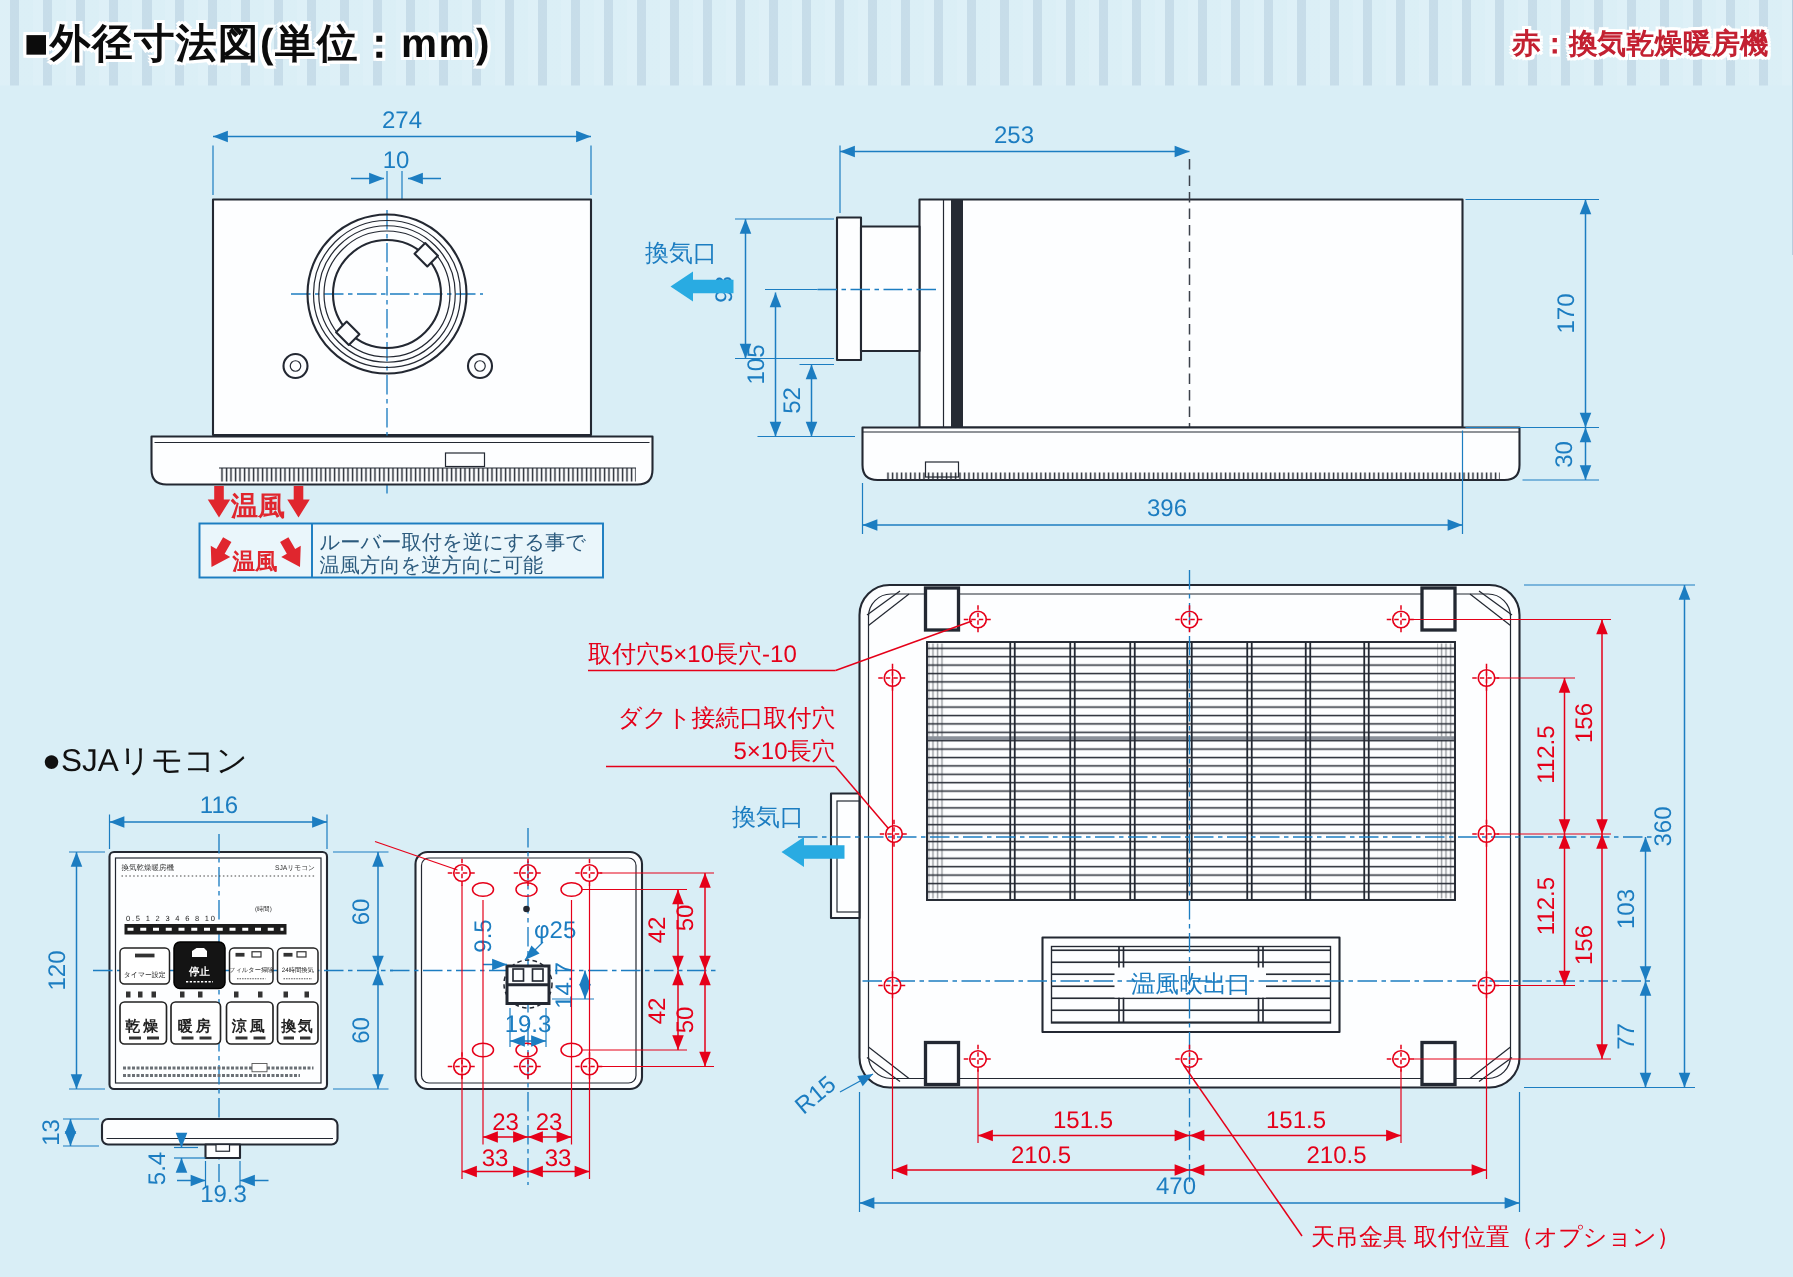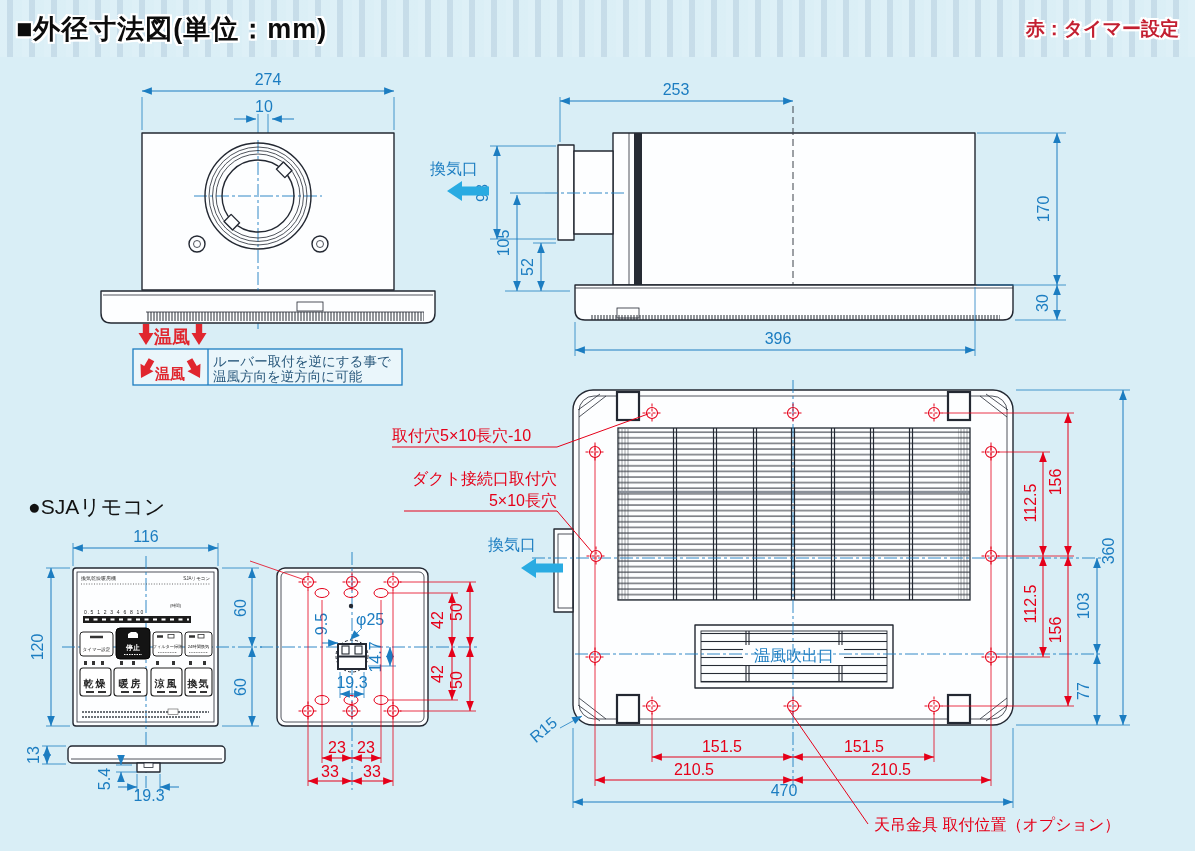--- a/index.html
+++ b/index.html
@@ -28,21 +28,21 @@
   .tr{fill:#e50019;font-size:16px;}
   .tm{text-anchor:middle;}
   .te{text-anchor:end;}
 </style>
 </head>
 <body>
 
 <div class="stage">
   <div class="hdr">
     <span class="ttl">■外径寸法図(単位：mm)</span>
-    <span class="lgd">赤：タイマー設定</span>
+    <span class="lgd">赤：換気乾燥暖房機</span>
   </div>
 
   <svg width="1195" height="851" viewBox="0 0 1195 851">
     <defs>
       <marker id="maB" viewBox="0 0 10 8" refX="9.5" refY="4" markerWidth="11" markerHeight="9" orient="auto-start-reverse" markerUnits="userSpaceOnUse">
         <path d="M0.5,0.5 L9.5,4 L0.5,7.5 Z" fill="#1c7dc1"></path>
       </marker>
       <marker id="maR" viewBox="0 0 10 8" refX="9.5" refY="4" markerWidth="11" markerHeight="9" orient="auto-start-reverse" markerUnits="userSpaceOnUse">
         <path d="M0.5,0.5 L9.5,4 L0.5,7.5 Z" fill="#e50019"></path>
       </marker>

